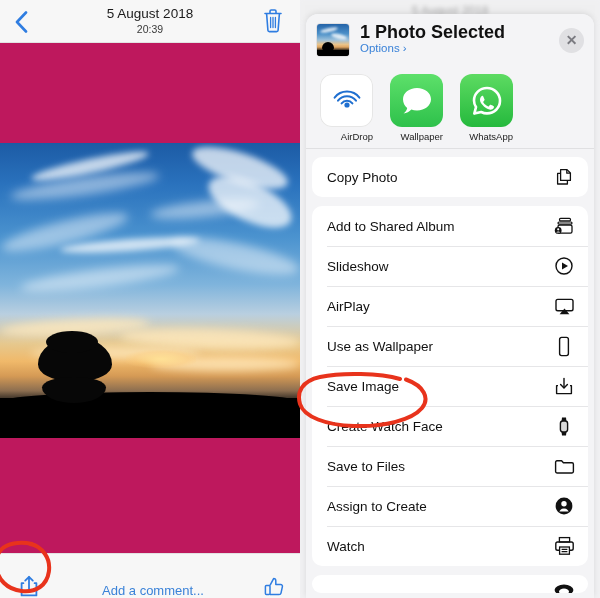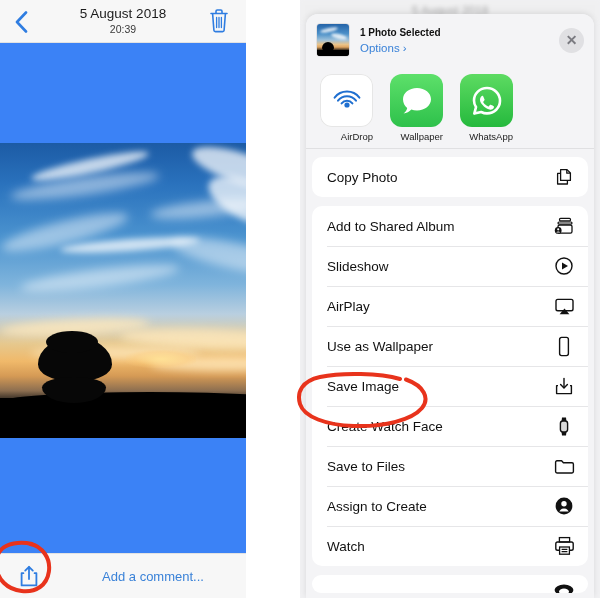--- a/index.html
+++ b/index.html
@@ -7,22 +7,22 @@
     width: 600px; height: 598px;
     font-family: "Liberation Sans", sans-serif;
     background: #ffffff;
     overflow: hidden;
   }
   #root { position: relative; width: 600px; height: 598px; }
 
   
   #left-panel {
     position: absolute; left: 0; top: 0;
-    width: 246px; height: 598px;
-    background: #3b82f6;
+    width: 300px; height: 598px;
+    background: #be185d;
     overflow: hidden;
   }
   #photo-header {
     position: relative;
     height: 43px;
     background: #f7f7f7;
     border-bottom: 1px solid #e2e2e2;
   }
   #back-chevron {
     position: absolute; left: 8px; top: 9px;
@@ -111,21 +111,21 @@
   .tree-skirt {
     position:absolute; left:4px; top:40px;
     width:64px; height:26px; background:#070707;
     border-radius: 48% 48% 50% 50% / 40% 40% 60% 60%;
   }
   #bottom-bar {
     position: absolute; left: 0; bottom: 0;
     width: 300px; height: 45px;
     background: #f7f7f7;
     border-top: 1px solid #e2e2e2;
-    display: flex; align-items: center;
+    display: flex; align-items: flex-end;
   }
   #share-btn {
     width: 58px; display: flex; align-items: center; justify-content: center;
   }
   #comment-field {
     flex: 1; text-align: center;
     color: #3a82d8; font-size: 13px;
   }
   #like-btn {
     width: 52px; display: flex; align-items: center; justify-content: center;
@@ -185,21 +185,21 @@
     position: absolute; left: 5px; bottom: 5px;
     width: 12px; height: 9px; background: #000;
     border-radius: 50% 50% 40% 40% / 65% 65% 35% 35%;
   }
   .thumb-ground {
     position: absolute; left: 0; bottom: 0; width: 100%; height: 6px;
     background: #000;
   }
   #sheet-title-wrap { flex: 1; min-width: 0; }
   #sheet-title {
-    font-size: 10px; font-weight: bold; color: #111;
+    font-size: 18px; font-weight: bold; color: #111;
     line-height: 17px;
   }
   #sheet-options {
     font-size: 11.5px; color: #3a82d8; line-height: 15px;
   }
   #close-btn {
     width: 25px; height: 25px; border-radius: 50%;
     background: #e0e0e3;
     display: flex; align-items: center; justify-content: center;
     flex: none;

